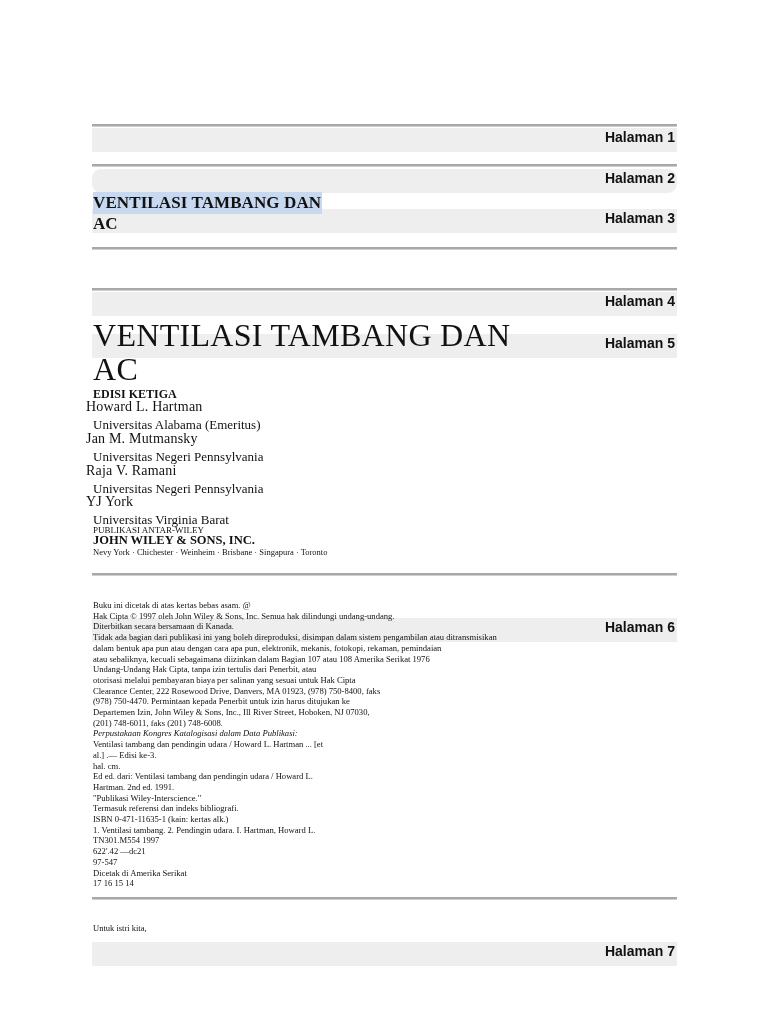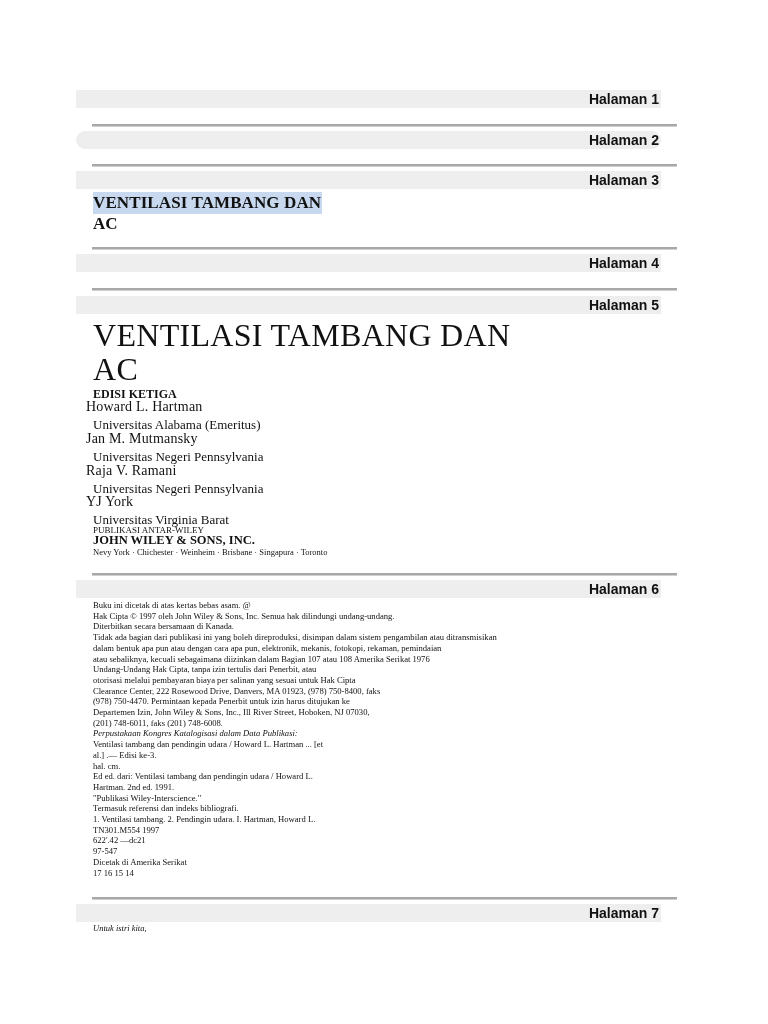--- a/index.html
+++ b/index.html
@@ -1,33 +1,33 @@
 <!DOCTYPE html>
 <html><head>
 <meta charset="utf-8">
 <style>
   html, body { margin: 0; padding: 0; background: #ffffff; }
   body { width: 768px; height: 1024px; position: relative; overflow: hidden; font-family: "Liberation Serif", serif; color: #111; }
   .sep { position: absolute; left: 92px; width: 585px; height: 2px; background: #a8a8a8; border-bottom: 1px solid #d0d0d0; }
-  .bar { position: absolute; left: 76px; width: 585px; height: 18px; background: #eeeeee; }
+  .bar { position: absolute; left: 92px; width: 585px; height: 24px; background: #eeeeee; margin-top: 38px; }
   .bar .lbl { position: absolute; right: 2px; top: 1px; font-family: "Liberation Sans", sans-serif; font-weight: bold; font-size: 14px; color: #111; }
   .t3 { position: absolute; left: 93px; top: 193px; font-weight: bold; font-size: 17px; letter-spacing: 0.1px; }
   .t3 .hl { background: #c8d8ee; padding: 1px 1px 2px 0; }
   .t3b { position: absolute; left: 93px; top: 214px; font-weight: bold; font-size: 17px; }
   .big { position: absolute; left: 93px; font-size: 32px; line-height: 34px; letter-spacing: 0.3px; }
   .ed { position: absolute; left: 93px; top: 387px; font-weight: bold; font-size: 12px; }
   .author { position: absolute; left: 86px; font-size: 14px; letter-spacing: 0.2px; }
   .affil { position: absolute; left: 93px; font-size: 13px; }
   .pub1 { position: absolute; left: 93px; top: 525px; font-size: 9px; }
   .pub2 { position: absolute; left: 93px; top: 533px; font-weight: bold; font-size: 12.5px; }
   .cities { position: absolute; left: 93px; top: 547px; font-size: 8.5px; text-align: center; }
   .body6 { position: absolute; left: 93px; top: 600px; font-size: 8.6px; line-height: 10.7px; }
   .body6 div { white-space: nowrap; }
   .it { font-style: italic; }
-  .ded { position: absolute; left: 93px; top: 923px; font-size: 8.5px; font-style: italic; }
+  .ded { position: absolute; left: 93px; top: 923px; font-size: 8.5px; }
 </style>
 </head>
 <body>
 
 <div class="bar" style="top:90px;">
   <span class="lbl">Halaman 1</span>
 </div>
 <div class="sep" style="top:124px;"></div>
 
 <div class="bar" style="top:131px;border-radius:9px;">
@@ -85,20 +85,21 @@
   <div>Departemen Izin, John Wiley &amp; Sons, Inc., Ill River Street, Hoboken, NJ 07030,</div>
   <div>(201) 748-6011, faks (201) 748-6008.</div>
   <div class="it">Perpustakaan Kongres Katalogisasi dalam Data Publikasi:</div>
   <div>Ventilasi tambang dan pendingin udara / Howard L. Hartman ... [et</div>
   <div>al.] .— Edisi ke-3.</div>
   <div>hal. cm.</div>
   <div>Ed ed. dari: Ventilasi tambang dan pendingin udara / Howard L.</div>
   <div>Hartman. 2nd ed. 1991.</div>
   <div>"Publikasi Wiley-Interscience."</div>
   <div>Termasuk referensi dan indeks bibliografi.</div>
+  <div>ISBN 0-471-11635-1 (kain: kertas alk.)</div>
   <div>1. Ventilasi tambang. 2. Pendingin udara. I. Hartman, Howard L.</div>
   <div>TN301.M554 1997</div>
   <div>622'.42 —dc21</div>
   <div>97-547</div>
   <div>Dicetak di Amerika Serikat</div>
   <div>17 16 15 14</div>
 </div>
 <div class="sep" style="top:897px;"></div>
 
 <div class="bar" style="top:904px;">

